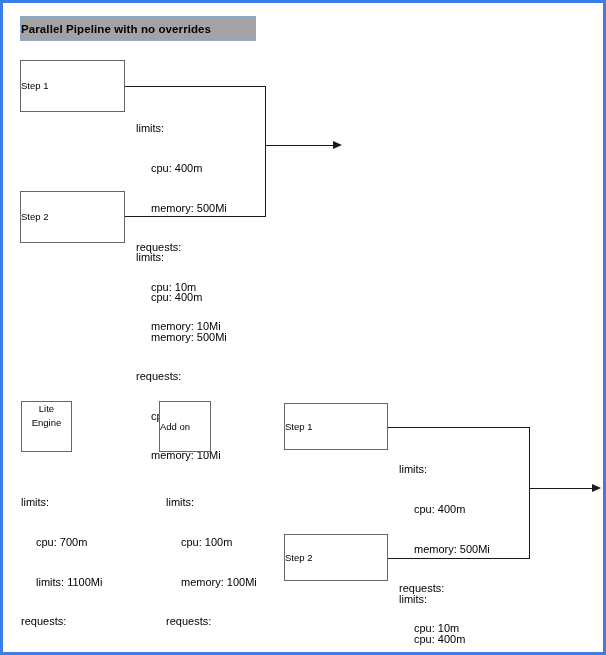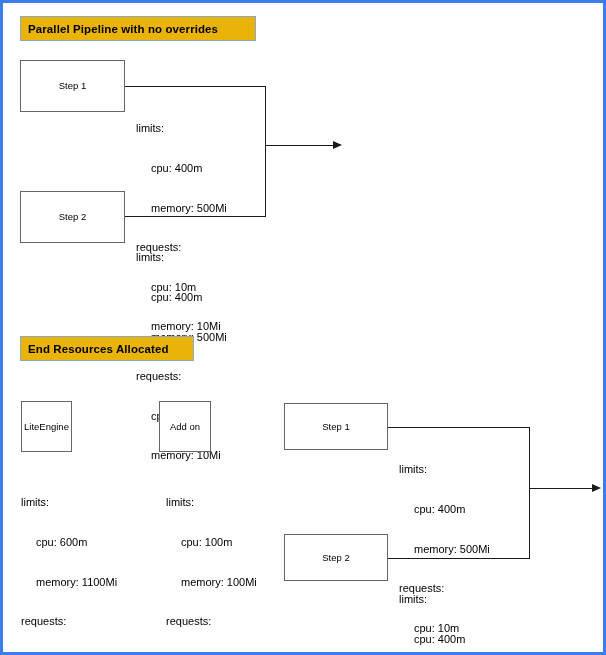--- a/index.html
+++ b/index.html
@@ -15,41 +15,39 @@
     width: 606px;
     height: 655px;
     background: #ffffff;
     box-sizing: border-box;
     border: 3px solid #3b7dea;
     overflow: hidden;
   }
   
   .banner {
     position: absolute;
-    background: #eab308;
+    background: #a3a3a3;
     border: 1px solid #8aa9cf;
     box-sizing: border-box;
     display: flex;
     align-items: center;
-    padding-left: 7px;
     font-weight: bold;
     font-size: 11.5px;
     color: #000000;
     letter-spacing: 0.1px;
     white-space: nowrap;
   }
   
   .box {
     position: absolute;
     background: #ffffff;
     border: 1px solid #666666;
     box-sizing: border-box;
     display: flex;
     align-items: center;
-    justify-content: center;
     text-align: center;
     font-size: 9.5px;
     color: #000000;
     line-height: 1.45;
   }
   
   .spec {
     position: absolute;
     font-size: 11px;
     line-height: 13.2px;
@@ -114,37 +112,34 @@
 
   <div class="spec" style="left:133px; top:222px;">
     <span class="lbl">limits:</span>
     <span class="ind">cpu: 400m</span>
     <span class="ind">memory: 500Mi</span>
     <span class="lbl">requests:</span>
     <span class="ind">cpu: 10m</span>
     <span class="ind">memory: 10Mi</span>
   </div>
 
-  <div class="banner" style="left:17px; top:333px; width:174px; height:25px;">
-    <span>End Resources Allocated</span>
-  </div>
 
-  <div class="box" style="left:18px; top:398px; width:51px; height:51px; flex-direction:row;">
+  <div class="box" style="left:18px; top:398px; width:51px; height:51px; flex-direction:column;">
     <span>Lite</span>
     <span>Engine</span>
   </div>
 
   <div class="box" style="left:156px; top:398px; width:52px; height:51px;">
     <span>Add on</span>
   </div>
 
   <div class="spec" style="left:18px; top:467px;">
     <span class="lbl">limits:</span>
-    <span class="ind">cpu: 600m</span>
-    <span class="ind">memory: 1100Mi</span>
+    <span class="ind">cpu: 700m</span>
+    <span class="ind">limits: 1100Mi</span>
     <span class="lbl">requests:</span>
     <span class="ind">cpu: 900m</span>
     
   </div>
 
   <div class="spec" style="left:163px; top:467px;">
     <span class="lbl">limits:</span>
     <span class="ind">cpu: 100m</span>
     <span class="ind">memory: 100Mi</span>
     <span class="lbl">requests:</span>

